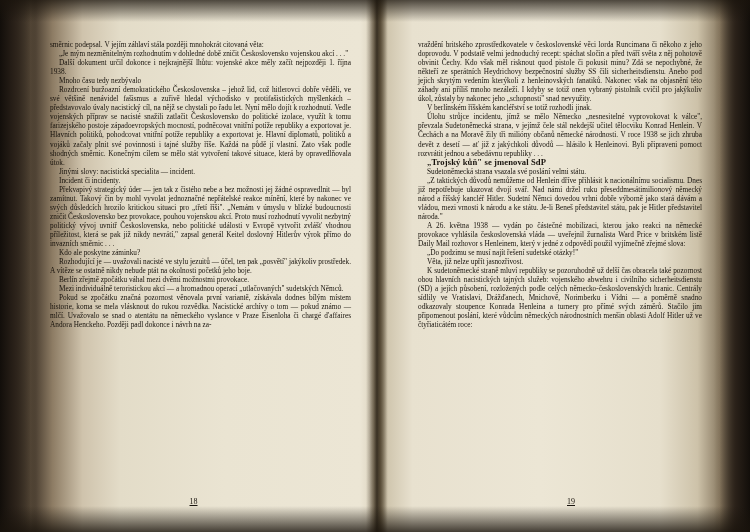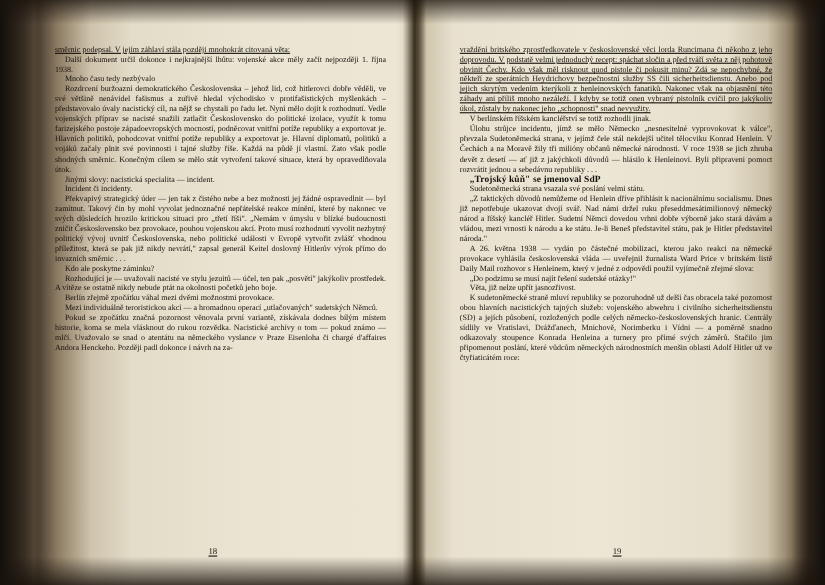--- a/index.html
+++ b/index.html
@@ -39,41 +39,41 @@
     font-size: 7.3px;
     line-height: 9.05px;
     text-align: justify;
     color: #17120c;
     hyphens: auto;
   }
   .col p {
     margin: 0;
     text-indent: 9px;
   }
-  .col p.noind { text-indent: 0; text-decoration: underline; }
+  .col p.noind { text-indent: 0; }
 
   .section-head {
     font-weight: bold;
     font-size: 8.6px;
     margin: 9px 0 6px 0;
     text-indent: 0;
     letter-spacing: .1px;
   }
   .folio {
     position: absolute;
     bottom: 26px;
     font-size: 8px;
     color: #1a150f;
     width: 100%;
     left: 0;
     text-align: center;
     text-decoration: underline;
   }
   #page-left .folio  { left: -8px; }
-  #page-right .folio { left: 2px; }
+  #page-right .folio { left: 12px; }
 
   
   .spine {
     position: absolute;
     top: 0;
     left: 366px;
     width: 22px;
     height: 532px;
     background: linear-gradient(90deg, rgba(40,30,18,0) 0%, rgba(50,38,22,.55) 35%,
                 rgba(30,22,12,.8) 50%, rgba(50,38,22,.5) 66%, rgba(40,30,18,0) 100%);
@@ -108,20 +108,21 @@
   }
 </style>
 </head>
 <body>
 
 <div id="book">
 
   <div class="page" id="page-left">
     <div class="col">
       <p class="noind">směrnic podepsal. V jejím záhlaví stála později mnohokrát citovaná věta:</p>
+      <p>„Je mým nezměnitelným rozhodnutím v dohledné době zničit Československo vojenskou akcí . . ."</p>
       <p>Další dokument určil dokonce i nejkrajnější lhůtu: vojenské akce měly začít nejpozději 1. října 1938.</p>
       <p>Mnoho času tedy nezbývalo</p>
       <p>Rozdrcení buržoazní demokratického Československa – jehož lid, což hitlerovci dobře věděli, ve své většině nenávidel fašismus a zuřivě hledal východisko v protifašistických myšlenkách – představovalo úvaly nacistický cíl, na nějž se chystali po řadu let. Nyní mělo dojít k rozhodnutí. Vedle vojenských příprav se nacisté snažili zatlačit Československo do politické izolace, využít k tomu farizejského postoje západoevropských mocností, podněcovat vnitřní potíže republiky a exportovat je. Hlavních politiků, pohodcovat vnitřní potíže republiky a exportovat je. Hlavní diplomatů, politiků a vojáků začaly plnit své povinnosti i tajné služby říše. Každá na půdě jí vlastní. Zato však podle shodných směrnic. Konečným cílem se mělo stát vytvoření takové situace, která by opravedlňovala útok.</p>
       <p>Jinými slovy: nacistická specialita — incident.</p>
       <p>Incident či incidenty.</p>
       <p>Překvapivý strategický úder — jen tak z čistého nebe a bez možnosti jej žádné ospravedlnit — byl zamítnut. Takový čin by mohl vyvolat jednoznačné nepřátelské reakce mínění, které by nakonec ve svých důsledcích hrozilo kritickou situaci pro „třetí říši". „Nemám v úmyslu v blízké budoucnosti zničit Československo bez provokace, pouhou vojenskou akcí. Proto musí rozhodnutí vyvolit nezbytný politický vývoj uvnitř Československa, nebo politické události v Evropě vytvořit zvlášť vhodnou příležitost, která se pak již nikdy nevrátí," zapsal generál Keitel doslovný Hitlerův výrok přímo do invazních směrnic . . .</p>
       <p>Kdo ale poskytne záminku?</p>
       <p>Rozhodující je — uvažovali nacisté ve stylu jezuitů — účel, ten pak „posvětí" jakýkoliv prostředek. A vítěze se ostatně nikdy nebude ptát na okolnosti početků jeho boje.</p>
       <p>Berlín zřejmě zpočátku váhal mezi dvěmi možnostmi provokace.</p>
       <p>Mezi individuálně teroristickou akcí — a hromadnou operací „utlačovaných" sudetských Němců.</p>

